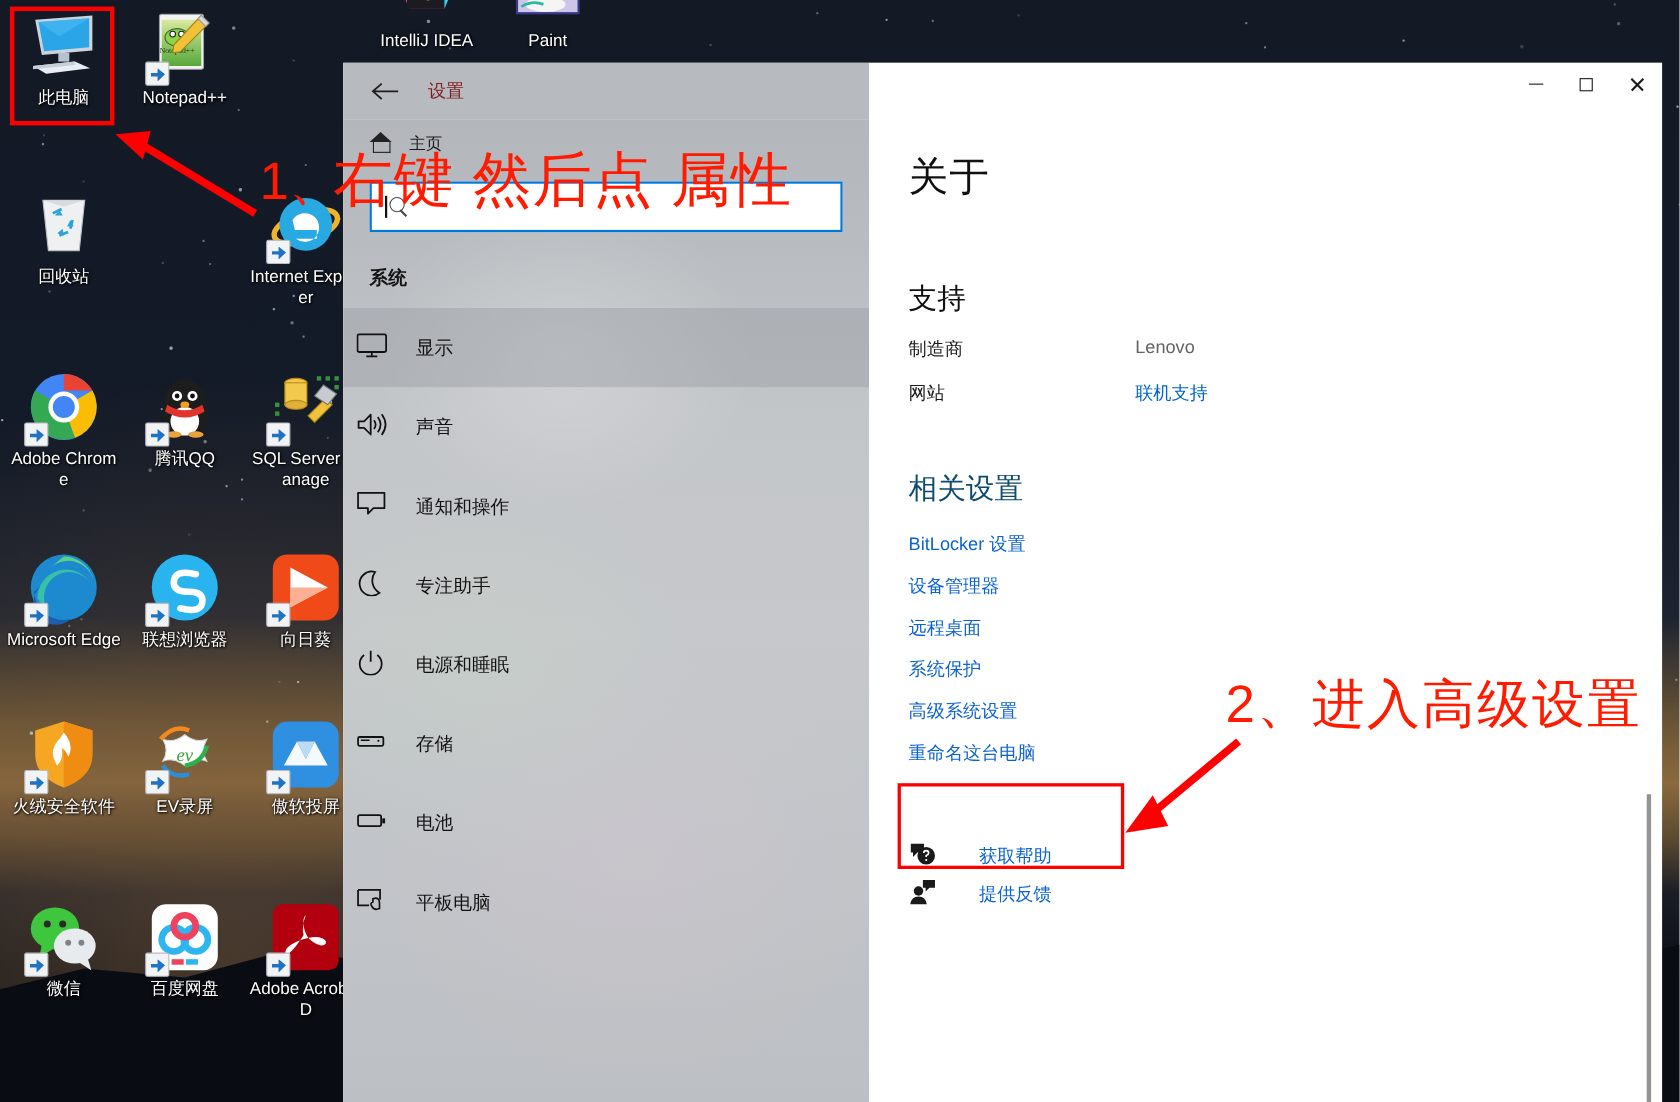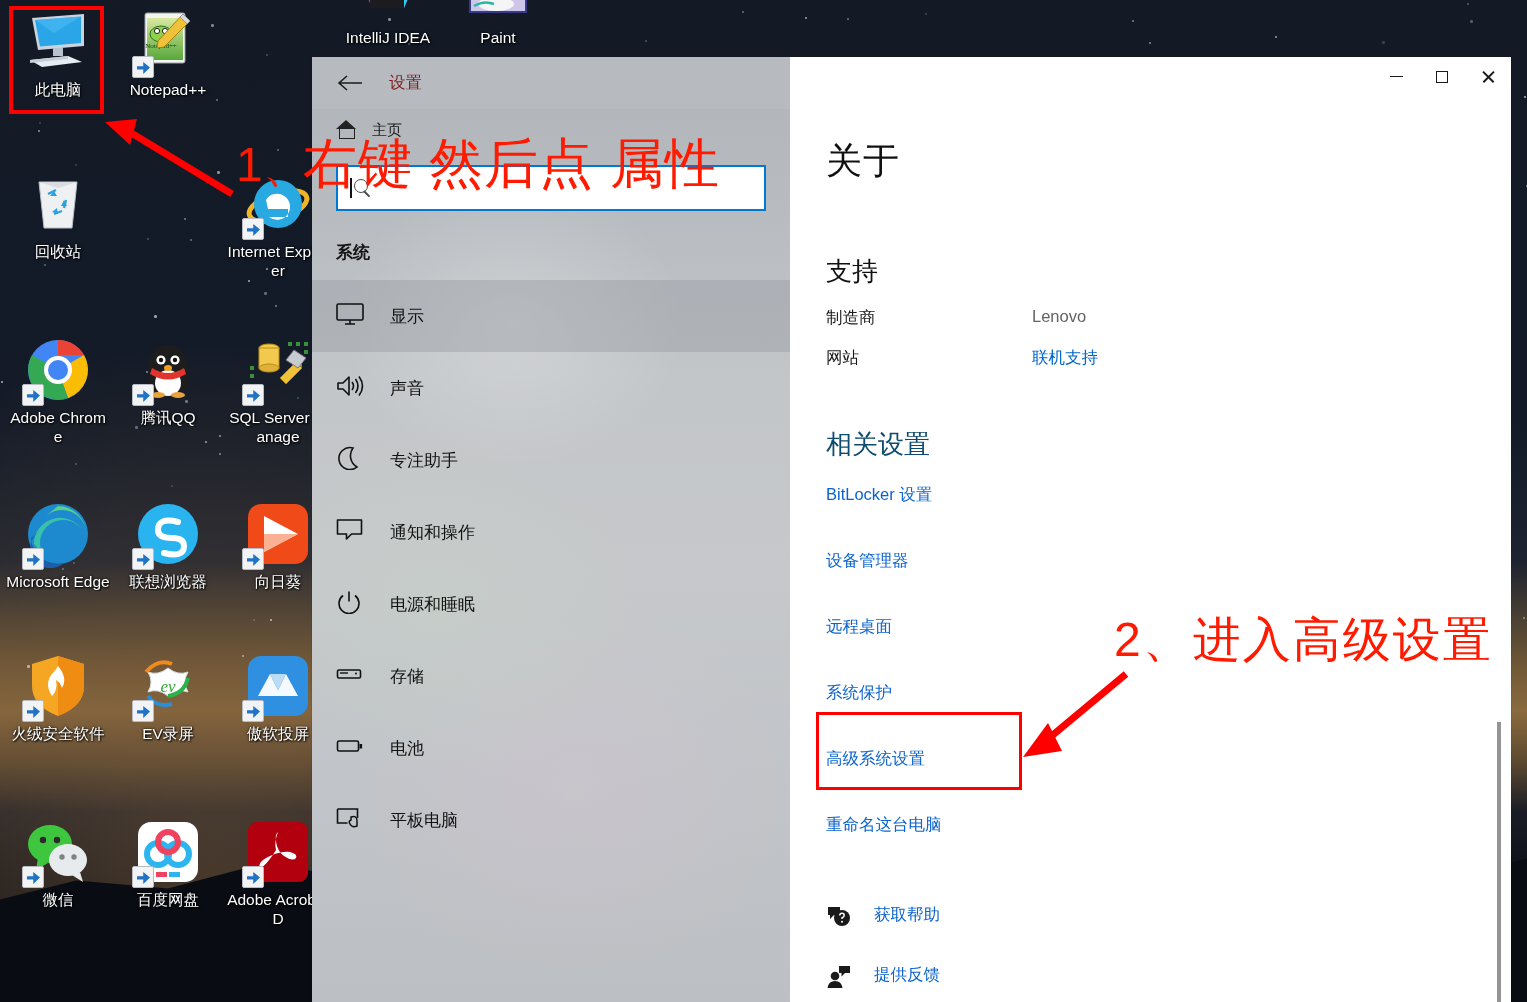--- a/index.html
+++ b/index.html
@@ -190,21 +190,21 @@
   }
 
   #navlist {
     margin-top:16px;
     height:565px;
     overflow:hidden;
     position:relative;
   }
   .navitem {
     height:72px; display:flex; align-items:center;
-    padding-left:24px; gap:24px;
+    padding-left:12px; gap:24px;
     cursor:default;
   }
   .navitem.active { background:rgba(150,155,162,0.42); }
   .navitem .ico { width:30px; height:28px; position:relative; color:#111; flex:0 0 30px; }
   .navitem .lbl { font-size:17px; color:#121212; }
 
   
   #content {
     flex:1; background:#fff; position:relative;
     padding:0 0 0 36px;
@@ -212,30 +212,30 @@
   }
   #h1 { font-size:36px; font-weight:400; color:#101010; margin-top:28px; letter-spacing:1px; }
   #h2support { font-size:26px; font-weight:400; color:#101010; margin-top:68px; }
   .kv { display:flex; margin-top:18px; font-size:16.5px; }
   .kv .k { width:206px; color:#1a1a1a; }
   .kv .v { color:#636363; }
   .kv .v.link { color:#0066cc; }
   #h2related { font-size:26px; font-weight:400; color:#0c4a6e; margin-top:58px; }
   .rl {
     display:block; font-size:16.5px; color:#0b63ce;
-    margin-top:44px; cursor:pointer; width:max-content;
+    margin-top:16px; cursor:pointer; width:max-content;
   }
   .rl:first-of-type { margin-top:22px; }
   #advbox {
     position:absolute; left:816px; top:712px;
     width:206px; height:78px;
     border:3px solid #fe0000;
   }
   #bottomlinks { margin-top:68px; }
-  .blrow { display:flex; align-items:flex-start; gap:22px; margin-top:34px; }
+  .blrow { display:flex; align-items:flex-end; gap:38px; margin-top:8px; }
   .blrow .txt { font-size:16.5px; color:#0b63ce; cursor:pointer; }
   .bico { width:26px; height:26px; position:relative; flex:0 0 26px; }
 
   #contentscroll {
     position:absolute; right:10px; top:613px;
     width:4px; height:322px; background:#949494;
   }
 
   
   #anno { position:absolute; inset:0; pointer-events:none; z-index:50; }
@@ -794,33 +794,33 @@
                 <path d="M2 9 h5 L13 3 v18 L7 15 H2 z" fill="none" stroke="#111" stroke-width="1.6" stroke-linejoin="round"></path>
                 <path d="M16 8 q3 4 0 8 M19.5 5 q5 7 0 14 M23 2.5 q7 9.5 0 19" fill="none" stroke="#111" stroke-width="1.6"></path>
               </svg>
             </span>
             <span class="lbl">声音</span>
           </div>
 
           <div class="navitem">
             <span class="ico">
               <svg width="28" height="24" viewBox="0 0 28 24">
+                <path d="M1.5 2 h24 v14 h-10 l-5 5 v-5 h-9 z" fill="none" stroke="#111" stroke-width="1.6" stroke-linejoin="round"></path>
+              </svg>
+            </span>
+            <span class="lbl">通知和操作</span>
+          </div>
+
+          <div class="navitem">
+            <span class="ico">
+              <svg width="28" height="24" viewBox="0 0 28 24">
                 <path d="M17 2 a11 11 0 1 0 4 19 a13 13 0 0 1 -4 -19z" fill="none" stroke="#111" stroke-width="1.6"></path>
               </svg>
             </span>
             <span class="lbl">专注助手</span>
-          </div>
-
-          <div class="navitem">
-            <span class="ico">
-              <svg width="28" height="24" viewBox="0 0 28 24">
-                <path d="M1.5 2 h24 v14 h-10 l-5 5 v-5 h-9 z" fill="none" stroke="#111" stroke-width="1.6" stroke-linejoin="round"></path>
-              </svg>
-            </span>
-            <span class="lbl">通知和操作</span>
           </div>
 
           <div class="navitem">
             <span class="ico">
               <svg width="28" height="24" viewBox="0 0 28 24">
                 <path d="M7 5.5 a10 10 0 1 0 12 0" fill="none" stroke="#111" stroke-width="1.6"></path>
                 <path d="M13 1.5 v10" stroke="#111" stroke-width="1.6"></path>
               </svg>
             </span>
             <span class="lbl">电源和睡眠</span>

